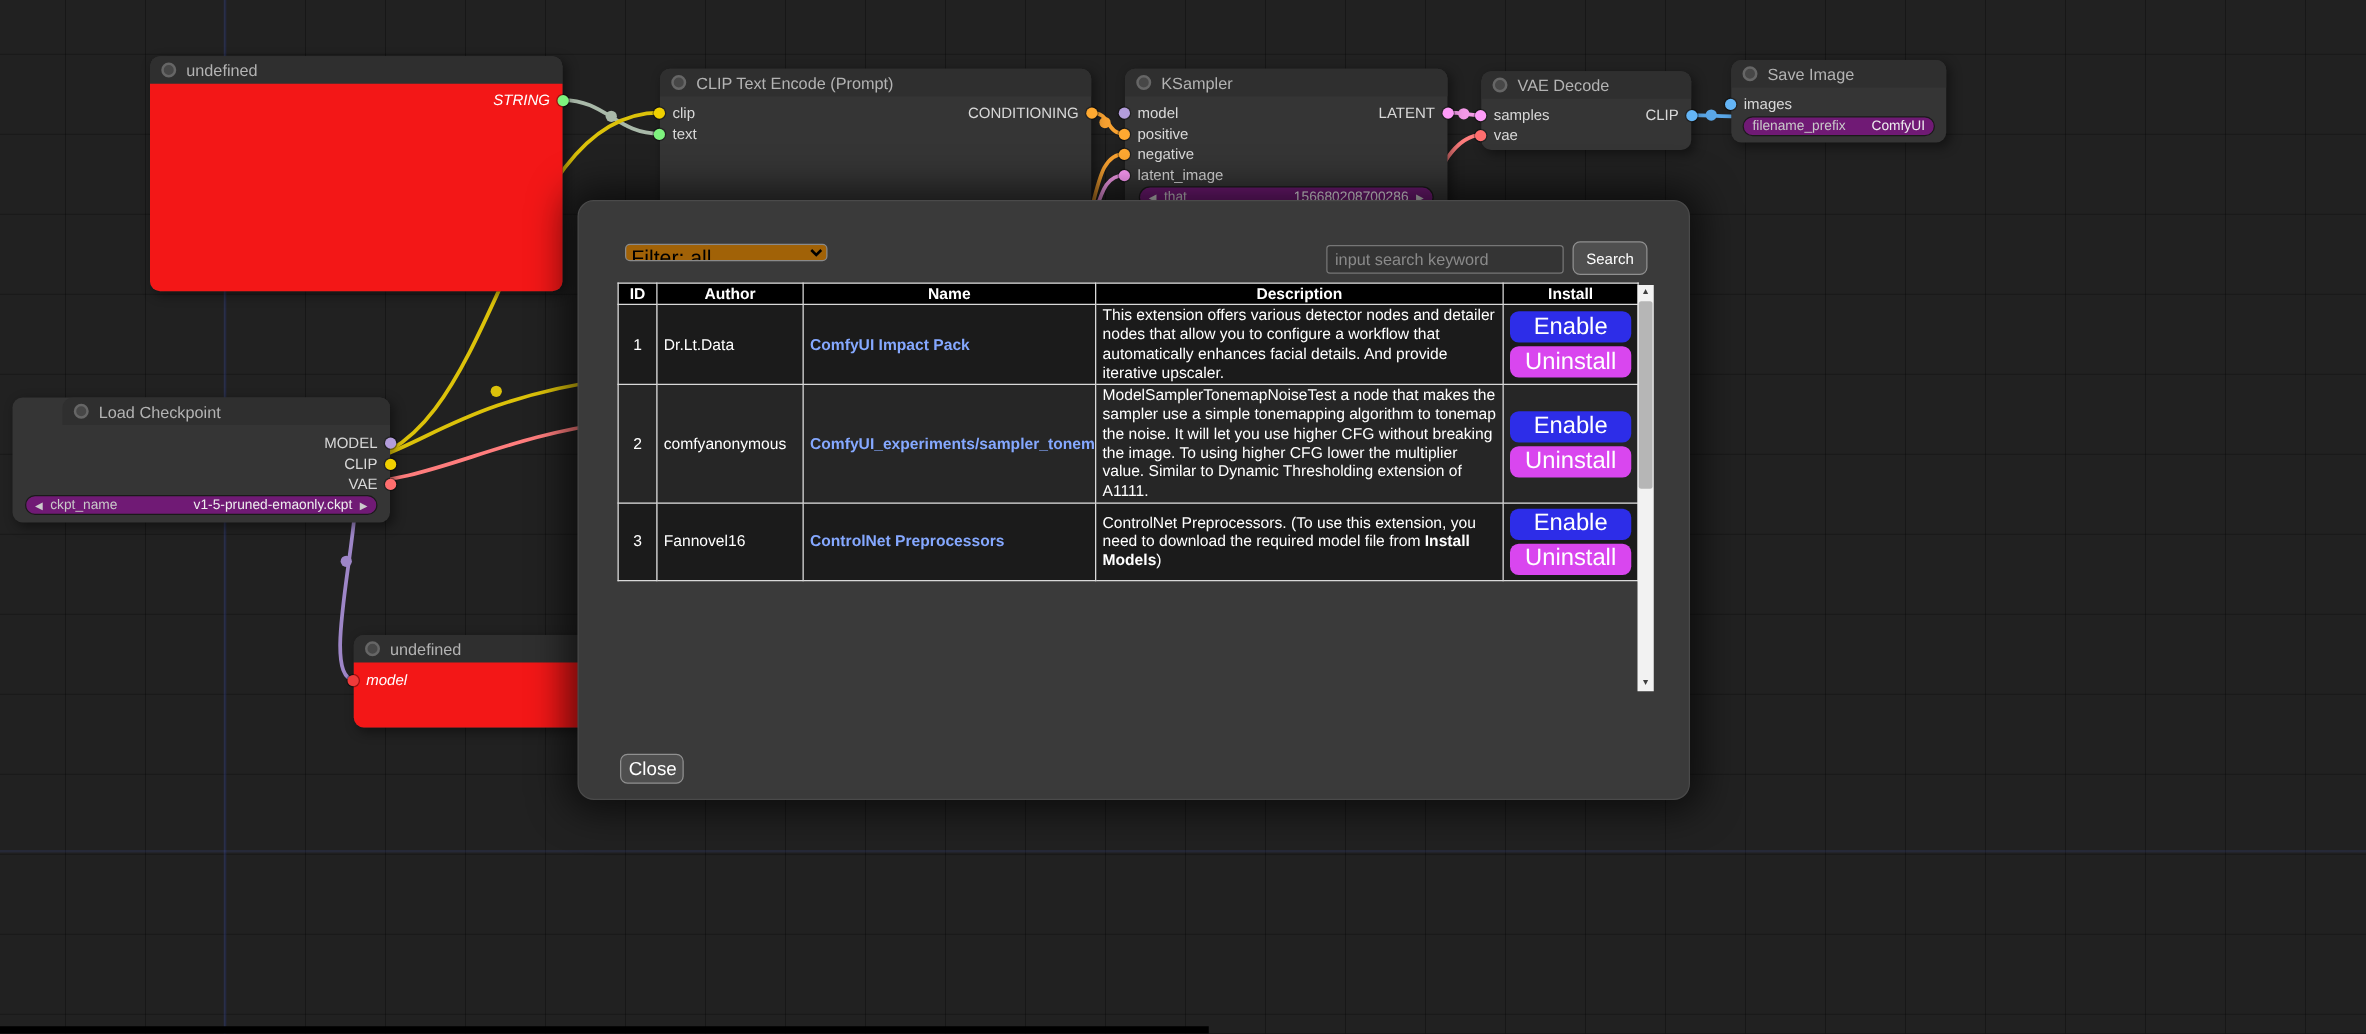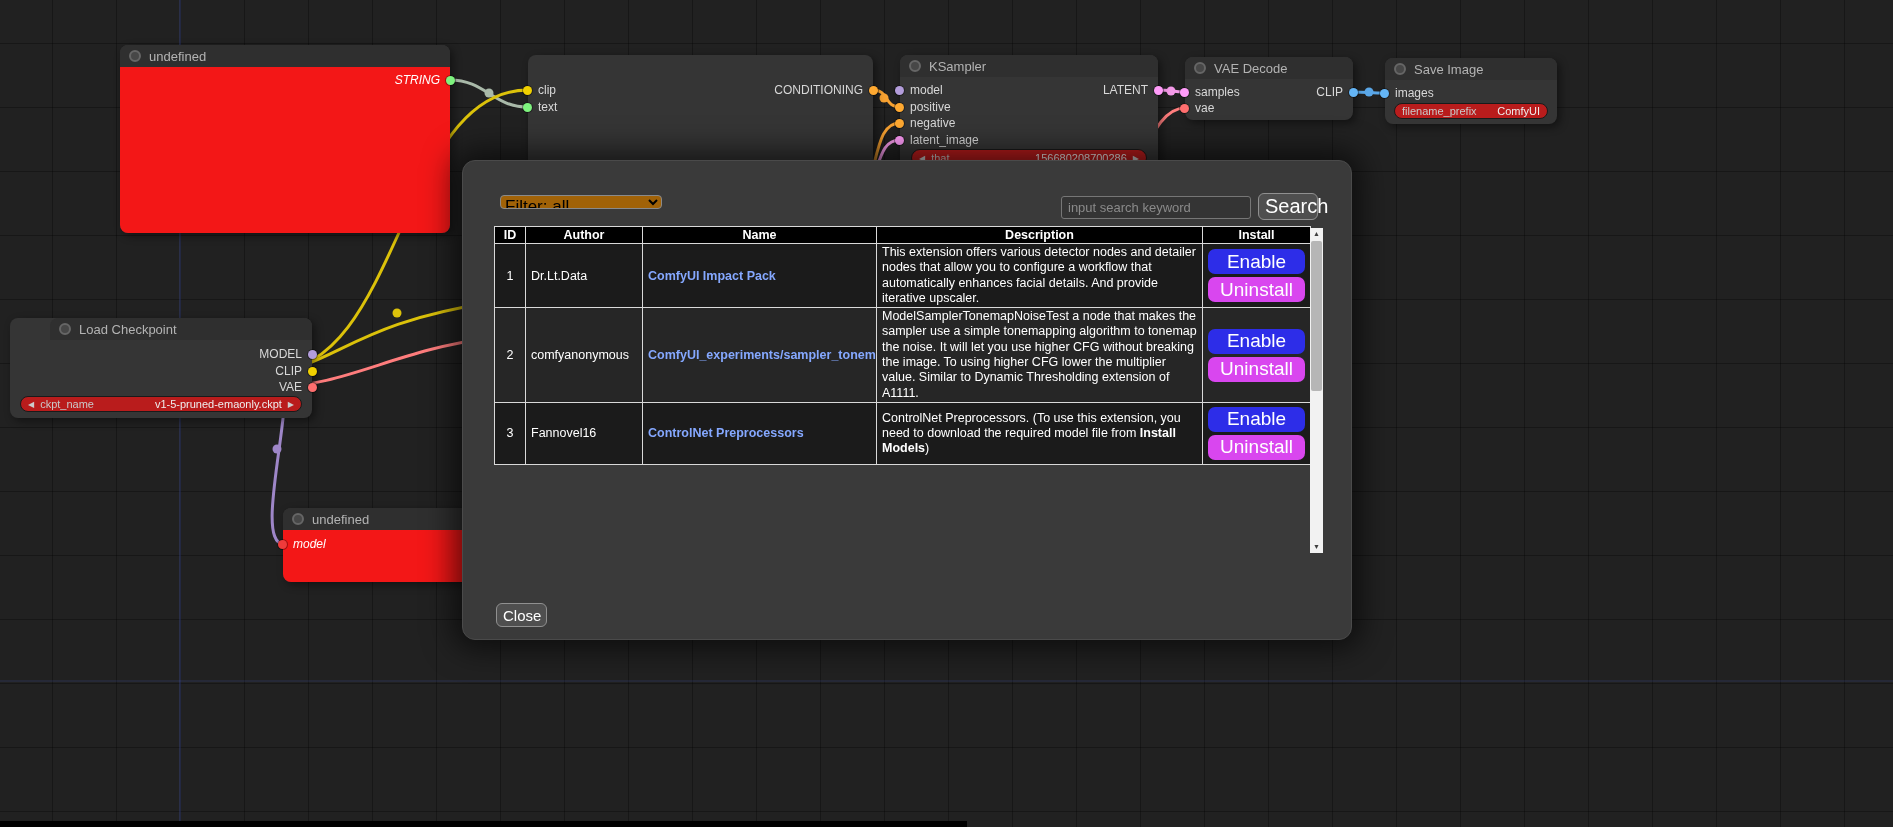--- a/index.html
+++ b/index.html
@@ -23,29 +23,29 @@
   .node-header{height:22px;display:flex;align-items:center;gap:8px;padding:0 9px;background:#2f2f2f;border-radius:8px 8px 0 0;color:#b3b3b3;font-size:13px;}
   .collapse-dot{width:8px;height:8px;border-radius:50%;background:#474747;border:2px solid #666;flex:none;}
   .err-body{position:absolute;left:0;right:0;top:22px;bottom:0;background:#f31717;border-radius:0 0 8px 8px;}
   .slot{position:absolute;height:14px;display:flex;align-items:center;gap:6px;color:#d8d8d8;font-size:12px;z-index:3;}
   .slot .dot{width:9px;height:9px;border-radius:50%;flex:none;box-shadow:0 0 0 1px rgba(0,0,0,.35);}
   .slot.in{left:4px;}
   .slot.in .dot{margin-left:-9px;}
   .slot.out{right:4px;flex-direction:row-reverse;}
   .slot.out .dot{margin-right:-9px;}
   .slot.white-label{color:#fff;font-style:italic;}
-  .widget{position:absolute;height:16px;background:#b91c1c;border:1px solid #1a1a1a;border-radius:9px;display:flex;align-items:center;gap:6px;padding:0 7px;font-size:11px;color:#c9c9c9;z-index:3;}
+  .widget{position:absolute;height:16px;background:#701a75;border:1px solid #1a1a1a;border-radius:9px;display:flex;align-items:center;gap:6px;padding:0 7px;font-size:11px;color:#c9c9c9;z-index:3;}
   .widget .wvalue{margin-left:auto;color:#eee;white-space:nowrap;}
   .widget .arrow{font-size:8px;color:#ccc;cursor:pointer;}
 
   .modal{position:absolute;left:462px;top:160px;width:888px;height:478px;background:#3a3a3a;border:1px solid #4a4a4a;border-radius:13px;box-shadow:0 0 30px 9px rgba(0,0,0,.6);z-index:5;}
   .filter-select{position:absolute;left:37px;top:34px;width:162px;height:14px;font-size:17px;border-radius:4px;background:#a16207;color:#000;border:1px solid #8a8a8a;font-family:"Liberation Sans",sans-serif;}
   .search-input{position:absolute;left:598px;top:35px;width:176px;height:21px;background:#343434;border:1px solid #767676;border-radius:3px;color:#ddd;padding:0 6px;font-size:13px;font-family:"Liberation Sans",sans-serif;}
   .search-input::placeholder{color:#8a8a8a;}
-  .gray-btn{background:#4f4f4f;border:1px solid #909090;border-radius:6px;color:#fff;font-size:20px;font-family:"Liberation Sans",sans-serif;cursor:pointer;}
+  .gray-btn{background:#4f4f4f;border:1px solid #909090;border-radius:6px;color:#fff;font-size:12px;font-family:"Liberation Sans",sans-serif;cursor:pointer;}
   .search-btn{position:absolute;left:795px;top:32px;width:60px;height:27px;}
   .close-btn{position:absolute;left:33px;top:442px;width:51px;height:24px;font-size:15px;}
 
   .table-wrap{position:absolute;left:31px;top:65px;width:829px;height:330px;}
   table.ext{border-collapse:collapse;width:816px;table-layout:fixed;font-size:12.5px;color:#fff;}
   table.ext th{background:#000;border:1px solid #d9d9d9;height:16px;font-size:12.5px;font-weight:bold;padding:0 2px;}
   table.ext td{border:1px solid #d9d9d9;padding:1px 5px;vertical-align:middle;overflow:hidden;}
   table.ext tr.odd{background:#1b1b1b;}
   table.ext tr.even{background:#262626;}
   td.id-cell{text-align:center;}
@@ -107,20 +107,24 @@
       <span>undefined</span>
     </div>
     <div class="err-body"></div>
     <div class="slot out white-label" style="top:28px;">
       <span class="dot" style="background:#7ef37e;"></span>
       <span>STRING</span>
     </div>
   </div>
 
   <div class="node" style="left:528px;top:55px;width:345px;height:250px;">
+    <div class="node-header">
+      <span class="collapse-dot"></span>
+      <span>CLIP Text Encode (Prompt)</span>
+    </div>
     <div class="slot in" style="top:28px;">
       <span class="dot" style="background:#f0d000;"></span>
       <span>clip</span>
     </div>
     <div class="slot in" style="top:45px;">
       <span class="dot" style="background:#7ef37e;"></span>
       <span>text</span>
     </div>
     <div class="slot out" style="top:28px;">
       <span class="dot" style="background:#ffa931;"></span>
@@ -173,21 +177,21 @@
     <div class="slot in" style="top:44px;">
       <span class="dot" style="background:#ff6e6e;"></span>
       <span>vae</span>
     </div>
     <div class="slot out" style="top:28px;">
       <span class="dot" style="background:#64b5f6;"></span>
       <span>CLIP</span>
     </div>
   </div>
 
-  <div class="node" style="left:1385px;top:58px;width:172px;height:66px;">
+  <div class="node" style="left:1385px;top:48px;width:172px;height:66px;">
     <div class="node-header">
       <span class="collapse-dot"></span>
       <span>Save Image</span>
     </div>
     <div class="slot in" style="top:28px;">
       <span class="dot" style="background:#64b5f6;"></span>
       <span>images</span>
     </div>
     <div class="widget" style="left:9px;right:9px;top:45px;height:14px;">
       <span>filename_prefix</span>

